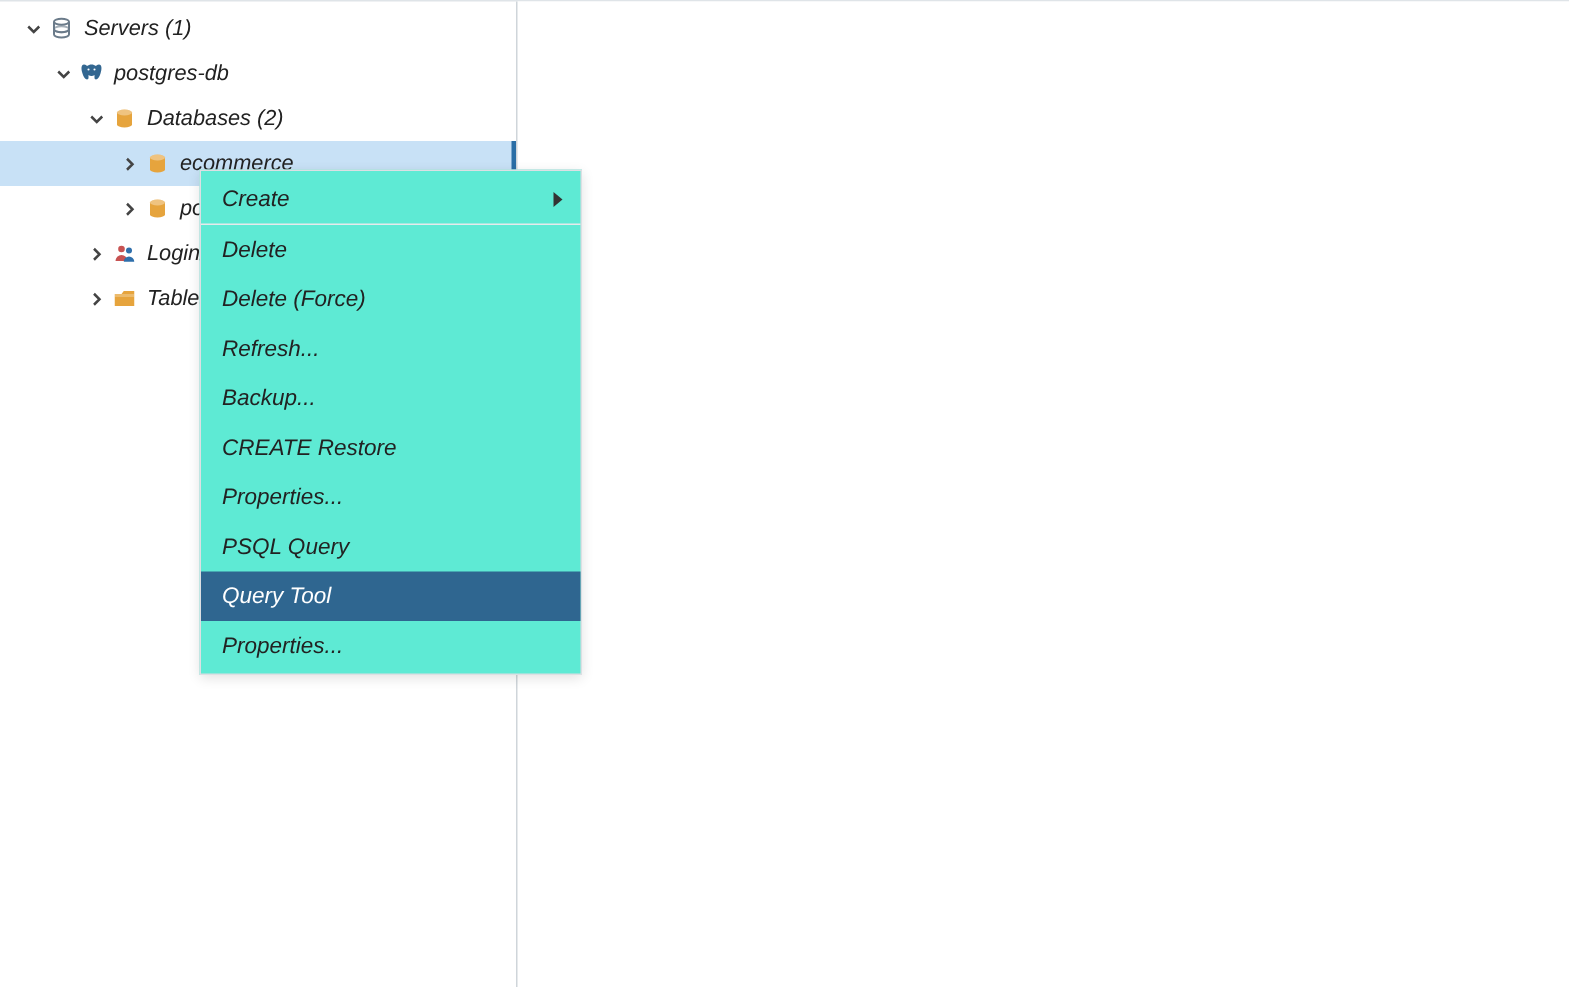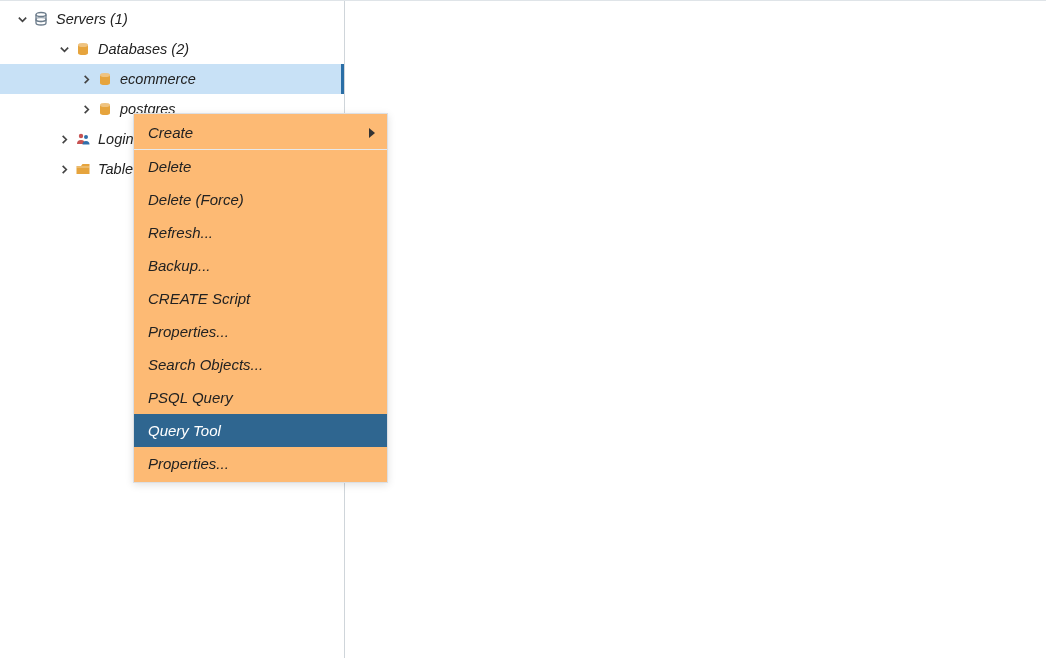--- a/index.html
+++ b/index.html
@@ -87,21 +87,21 @@
     .db-icon { color:#e6a43d; }
     .roles-icon { color:#2f6fab; }
     .tablespace-icon { color:#e6a43d; }
 
     
     .context-menu {
       position: absolute;
       left: 133px;
       top: 112px;
       width: 255px;
-      background: #fdba74;
+      background: #5eead4;
       border: 1px solid #dcdfe3;
       box-shadow: 0 2px 8px rgba(0,0,0,0.12);
       font-size: 15px;
       color: #222;
       z-index: 10;
       padding: 2px 0;
     }
     .menu-item {
       height: 33px;
       display: flex;
@@ -153,20 +153,36 @@
         <svg viewBox="0 0 16 16">
           <ellipse cx="8" cy="3.5" rx="5" ry="2" class="stroke-current" stroke-width="1.3"></ellipse>
           <path d="M3 3.5 V8.5 a5 2 0 0 0 10 0 V3.5" class="stroke-current" stroke-width="1.3"></path>
           <ellipse cx="8" cy="8.5" rx="5" ry="2" class="stroke-current" stroke-width="1.3" style="opacity:.6"></ellipse>
           <path d="M3 8.5 V12 a5 2 0 0 0 10 0 V8.5" class="stroke-current" stroke-width="1.3"></path>
         </svg>
       </span>
       <span class="label">Servers (1)</span>
     </div>
 
+    <div class="tree-row">
+      <span class="indent i2"></span>
+      <span class="arrow">
+        <svg viewBox="0 0 12 12" class="stroke-current" stroke-width="1.8">
+            <polyline points="2,4 6,8 10,4"></polyline>
+          </svg>
+      </span>
+      <span class="icon elephant-icon">
+        <svg viewBox="0 0 16 16">
+          <path class="fill-current" d="M3 2 C1 2 1 5 2 8 C2.5 10 4 12 5 12 C5.6 12 6 11.4 6 11 L6 9 C6.5 9.4 7.2 9.6 8 9.6 C8.8 9.6 9.5 9.4 10 9 L10 11 C10 11.4 10.4 12 11 12 C12 12 13.5 10 14 8 C15 5 15 2 13 2 C11.7 2 11 3 11 3 C10.2 2.4 9.1 2 8 2 C6.9 2 5.8 2.4 5 3 C5 3 4.3 2 3 2 Z"></path>
+          <circle cx="6" cy="5.3" r="0.7" fill="#fff"></circle>
+          <circle cx="10" cy="5.3" r="0.7" fill="#fff"></circle>
+        </svg>
+      </span>
+      <span class="label">postgres-db</span>
+    </div>
 
     <div class="tree-row">
       <span class="indent i3"></span>
       <span class="arrow">
         <svg viewBox="0 0 12 12" class="stroke-current" stroke-width="1.8">
             <polyline points="2,4 6,8 10,4"></polyline>
           </svg>
       </span>
       <span class="icon db-icon">
         <svg viewBox="0 0 16 16">
@@ -257,27 +273,24 @@
       <div class="menu-item">
         <span>Delete (Force)</span>
       </div>
       <div class="menu-item">
         <span>Refresh...</span>
       </div>
       <div class="menu-item">
         <span>Backup...</span>
       </div>
       <div class="menu-item">
-        <span>CREATE Script</span>
+        <span>CREATE Restore</span>
       </div>
       <div class="menu-item">
         <span>Properties...</span>
-      </div>
-      <div class="menu-item">
-        <span>Search Objects...</span>
       </div>
       <div class="menu-item">
         <span>PSQL Query</span>
       </div>
       <div class="menu-item hovered">
         <span>Query Tool</span>
       </div>
       <div class="menu-item">
         <span>Properties...</span>
       </div>

